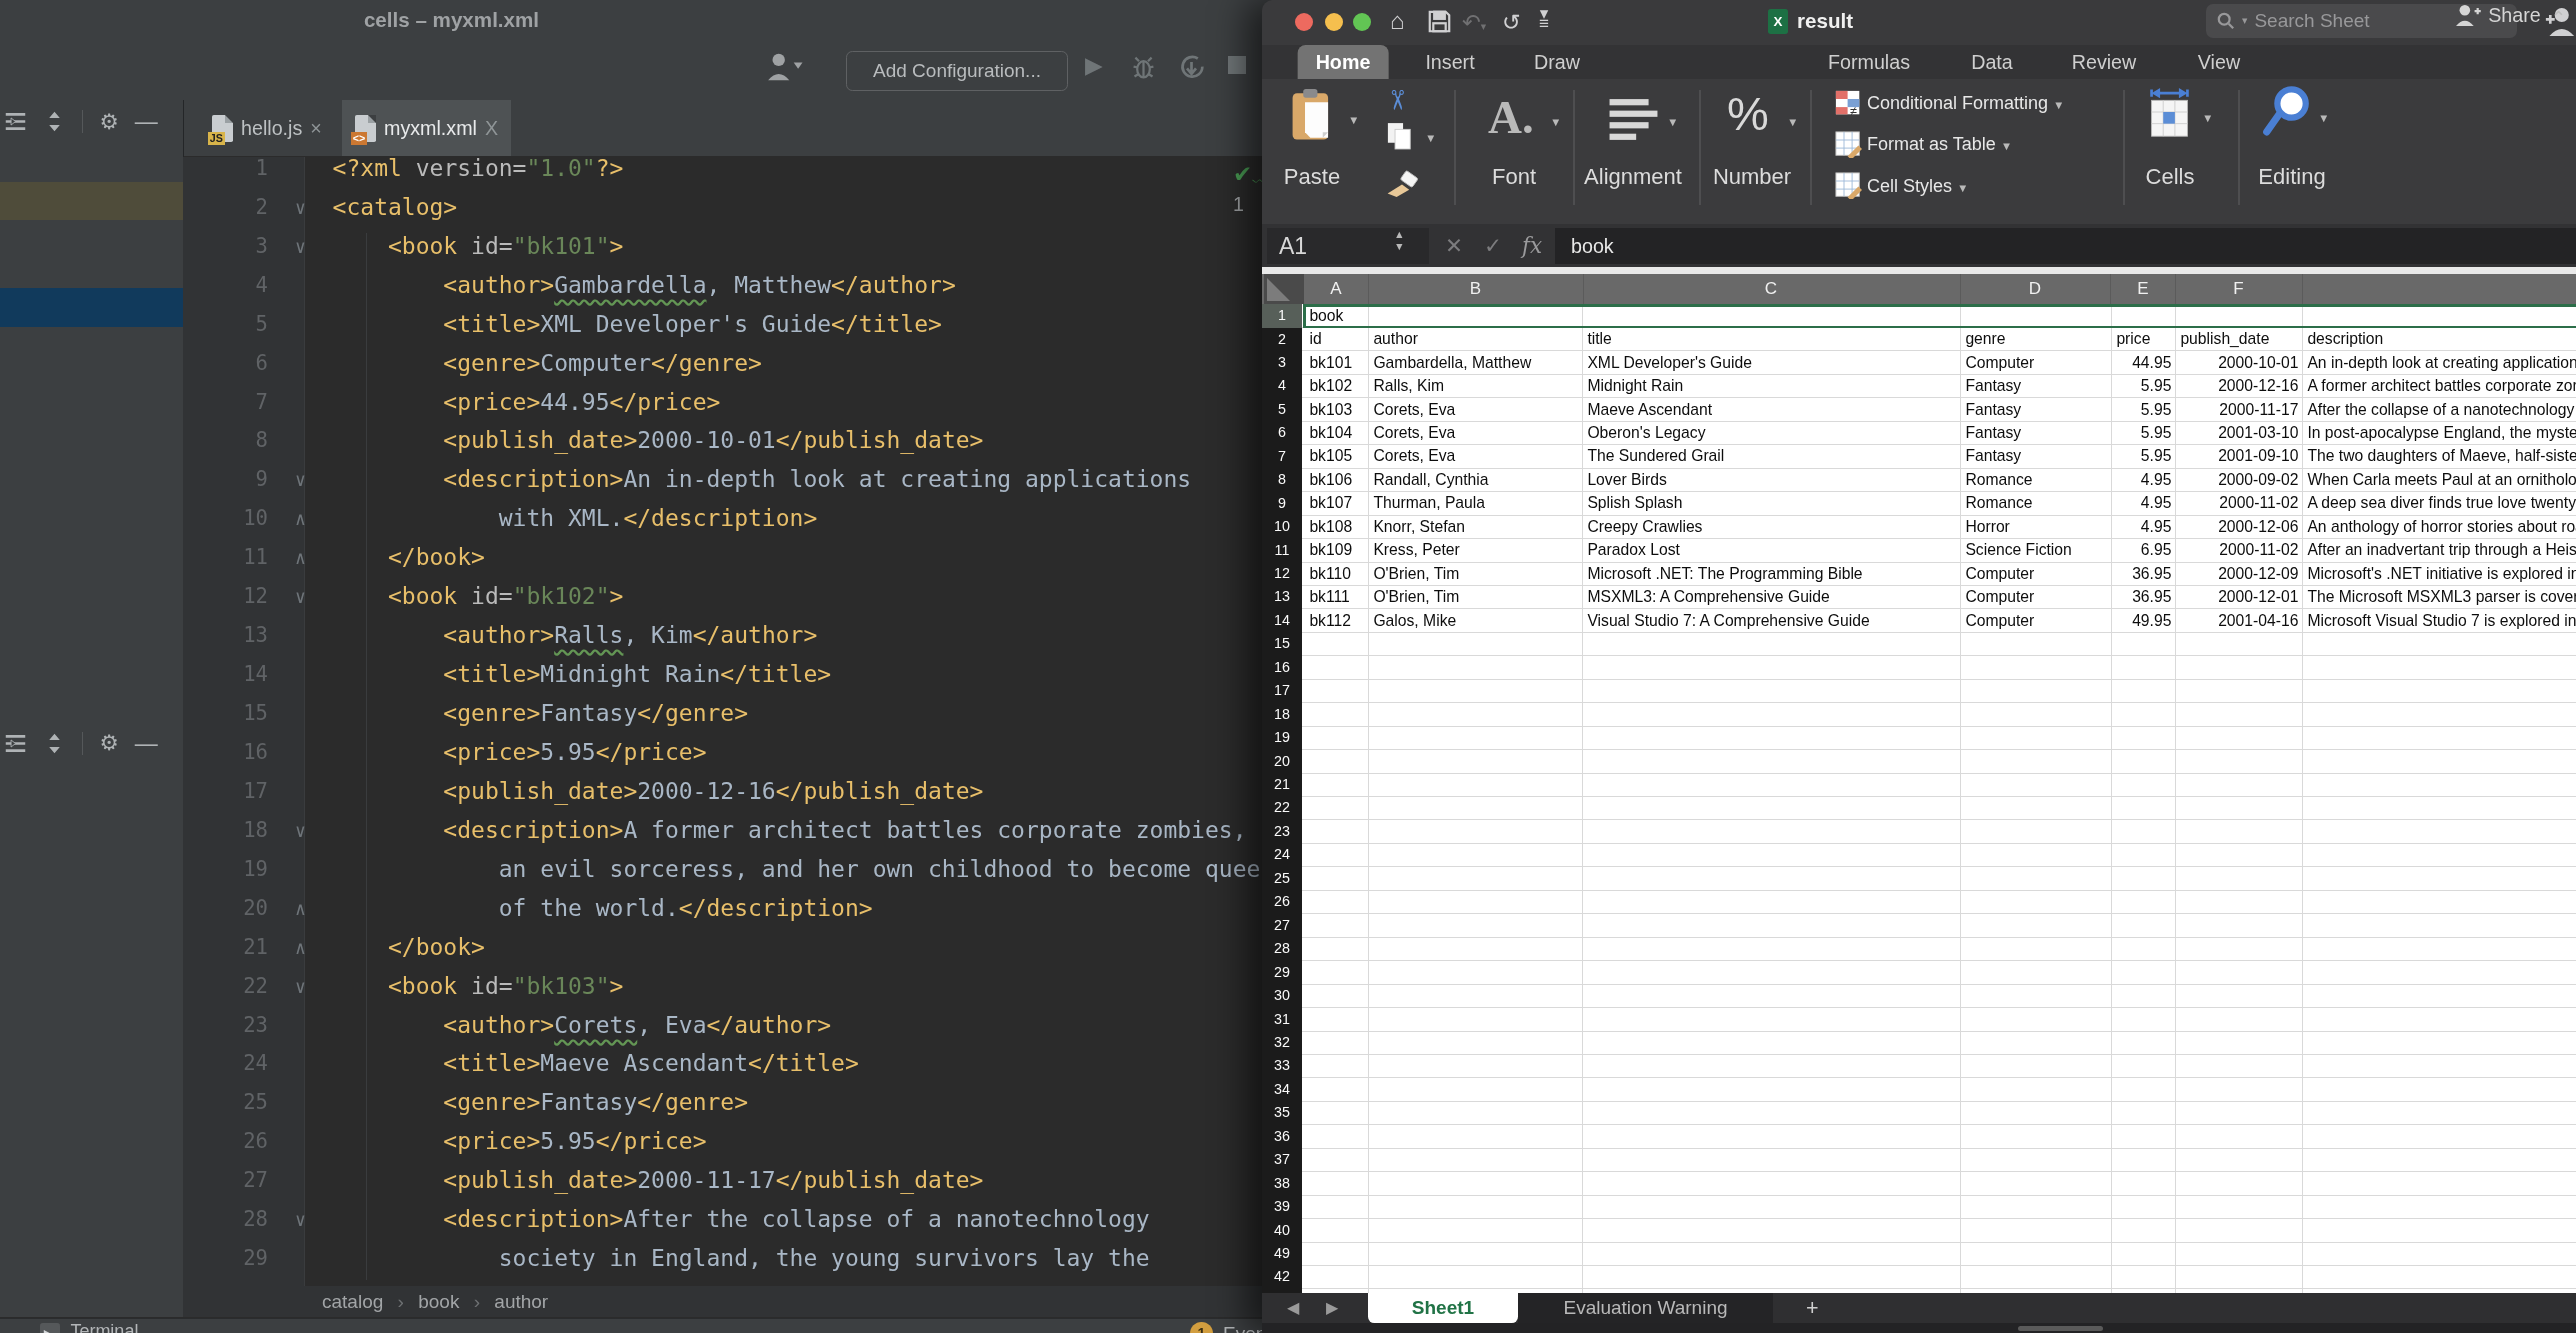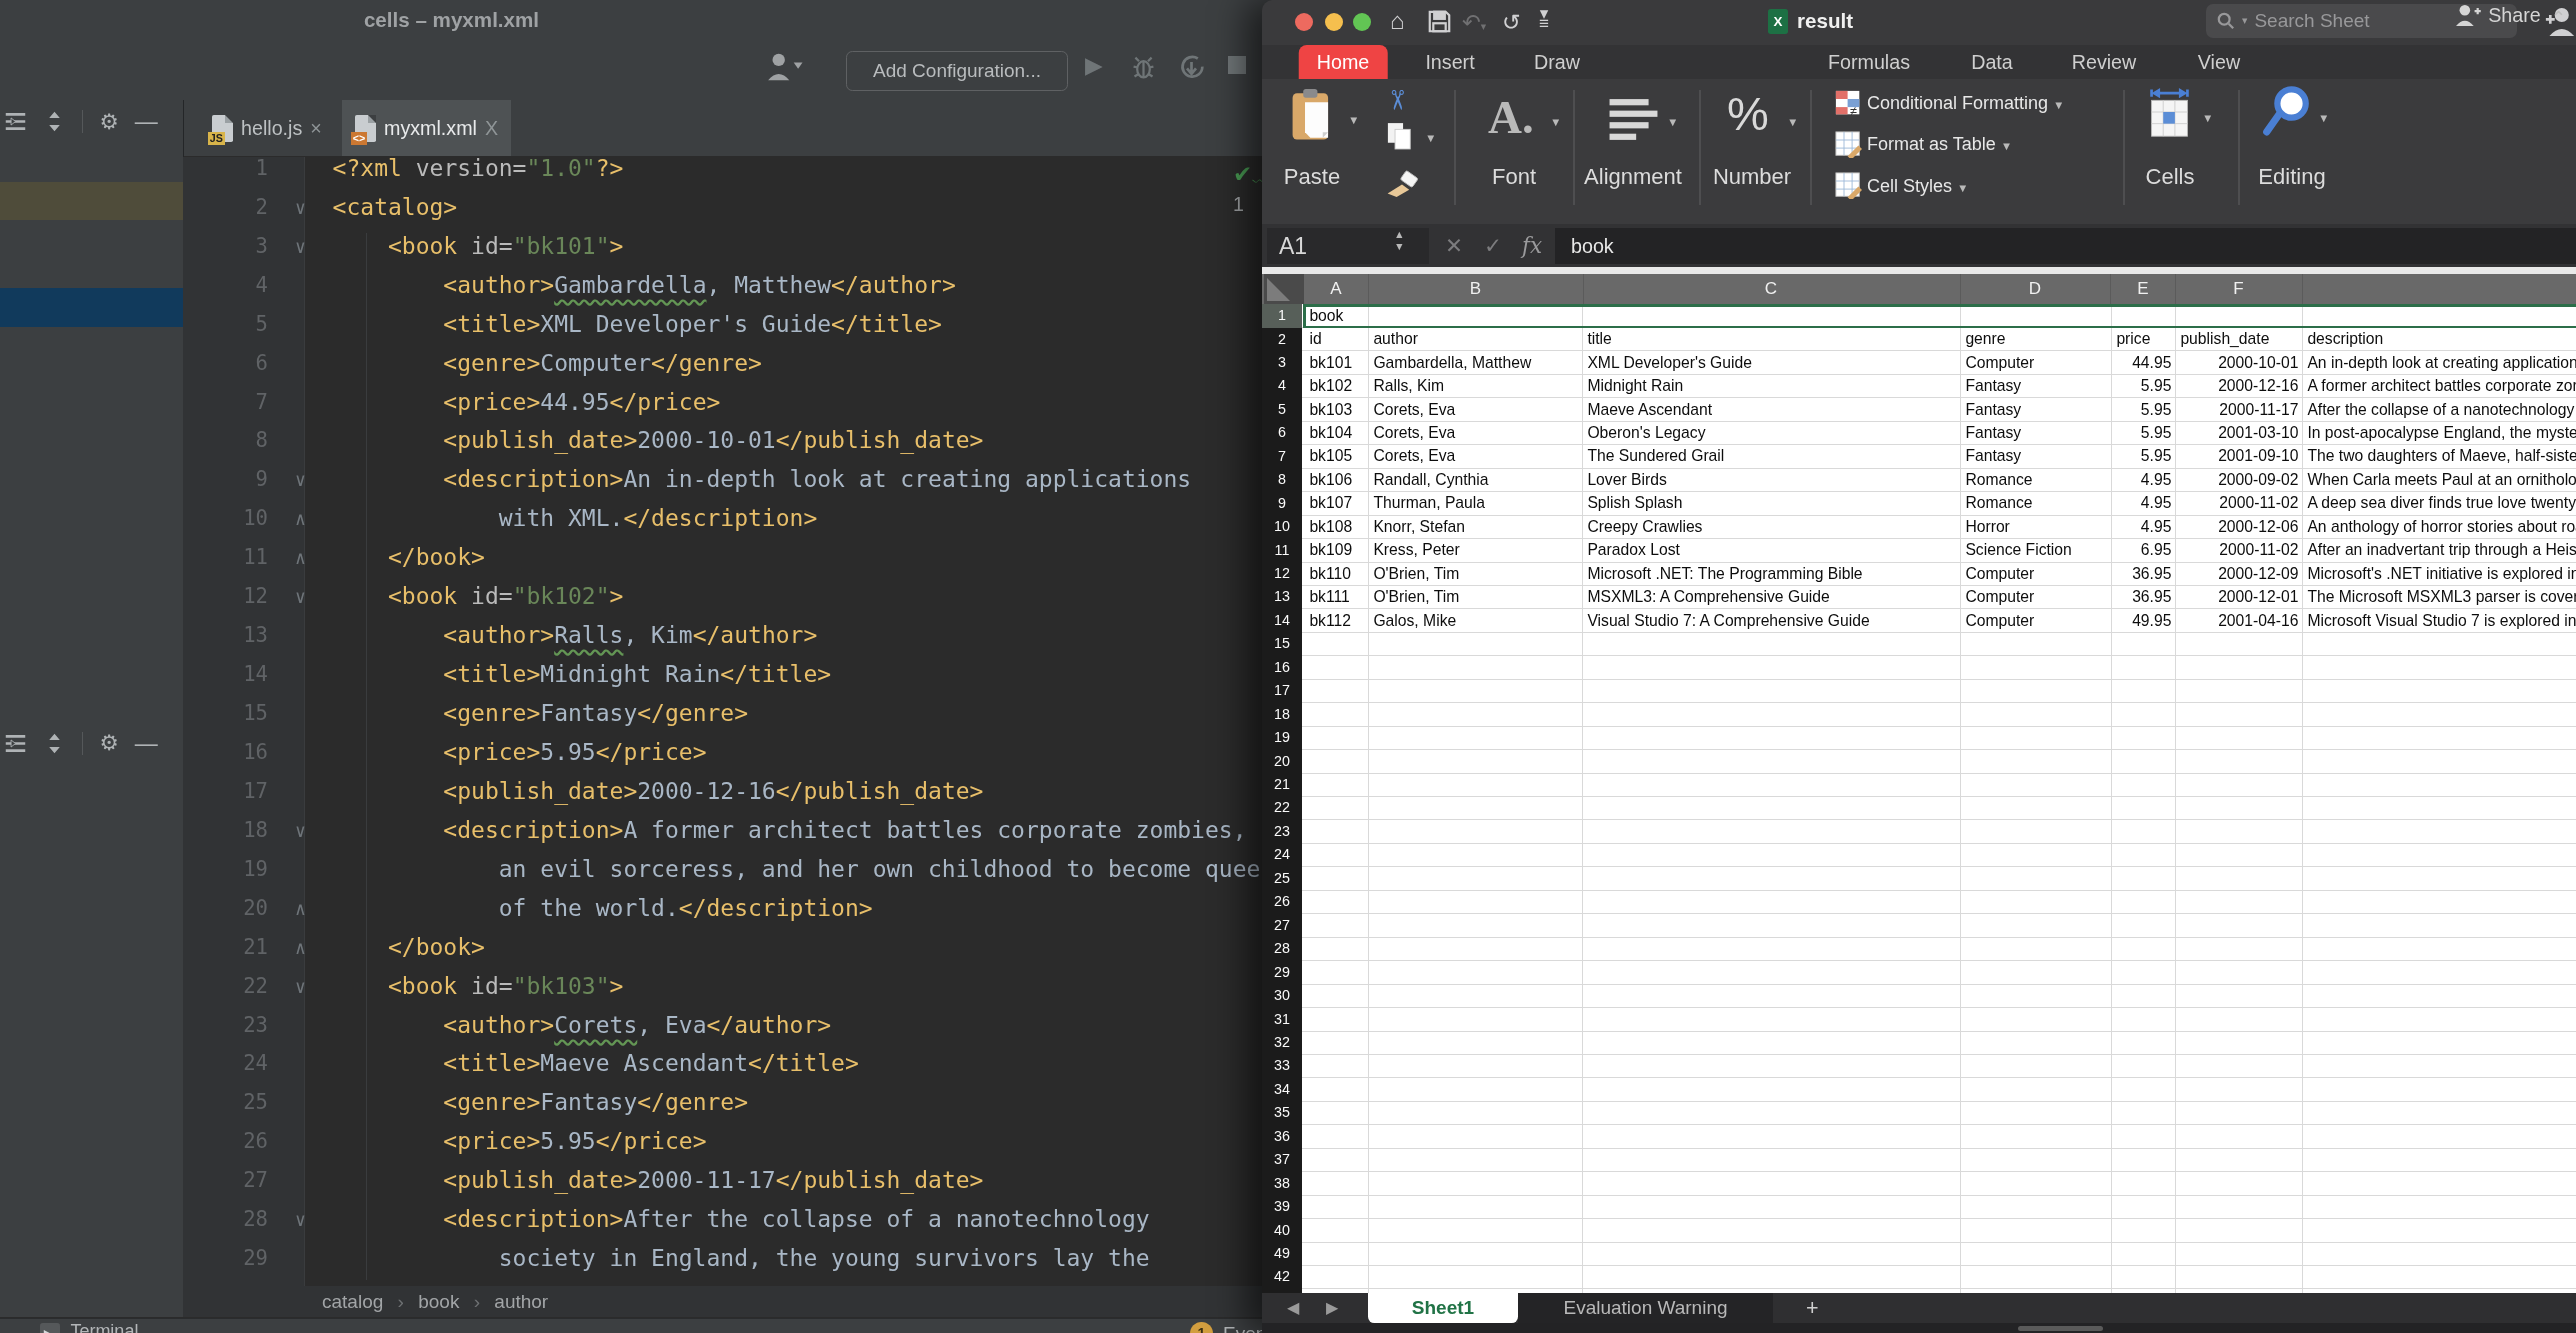--- a/index.html
+++ b/index.html
@@ -51,21 +51,21 @@
   
   #sheet{left:1262px;top:0;width:1314px;height:1334px;background:#3a3a3c;border-top-left-radius:10.7px;
          box-shadow:-16px 0 34px rgba(0,0,0,.55);overflow:hidden;}
   .light{width:18px;height:18px;border-radius:50%;top:13.4px;}
   .ticon{color:#d0d0d2;font-size:24px;top:7.2px;}
   .doc-title{top:9px;color:#f0f0f0;font-size:20.6px;font-weight:700;}
   .xlicon{top:9px;width:19.7px;height:25px;background:#1d7044;border-radius:2.7px;color:#fff;font-size:13.4px;font-weight:700;text-align:center;line-height:25px;}
   .search{left:944px;top:3.6px;width:300px;height:34px;background:#4a4a4c;border-radius:7.2px;display:flex;align-items:center;gap:7.2px;padding-left:10.7px;color:#98989a;font-size:19px;}
   .ribbontabs{left:0;top:45px;width:1314px;height:34px;background:#333335;}
   .rtab{position:absolute;top:0;height:34px;line-height:34px;color:#cfcfcf;font-size:19.7px;padding:0 18px;transform:translateX(-50%);}
-  .rtab.active{background:#ef4444;color:#ffffff;font-weight:400;border-radius:8px 8px 0 0;text-align:right;}
+  .rtab.active{background:#737373;color:#ffffff;font-weight:700;border-radius:8px 8px 0 0;text-align:right;}
   .share{left:1192px;top:3.6px;color:#d5d5d5;font-size:19.7px;display:flex;gap:7.2px;align-items:center;}
   .collapse{left:1289px;top:7.2px;color:#bdbdbd;font-size:18px;}
   .ribbon{left:0;top:79px;width:1314px;height:145px;background:#3b3b3d;border-bottom:3.6px solid #29292b;}
   .gdiv{position:absolute;top:10.7px;width:1.8px;height:115px;background:#4e4e50;}
   .glabel{position:absolute;top:85px;color:#dcdcdc;font-size:22px;transform:translateX(-50%);}
   .dropar{color:#b9b9b9;font-size:11.6px;}
   .stylebtn{position:absolute;left:30px;color:#e8e8e8;font-size:18px;white-space:nowrap;}
   .fbar{left:0;top:224px;width:1314px;height:43px;background:#323234;}
   .namebox{left:4.5px;top:3.6px;width:150px;height:36px;background:#29292b;color:#d8d8d8;font-size:23px;line-height:36px;padding-left:12.5px;}
   .spin{left:132px;top:5.4px;color:#b9b9b9;font-size:10.7px;line-height:11.6px;text-align:center;}

